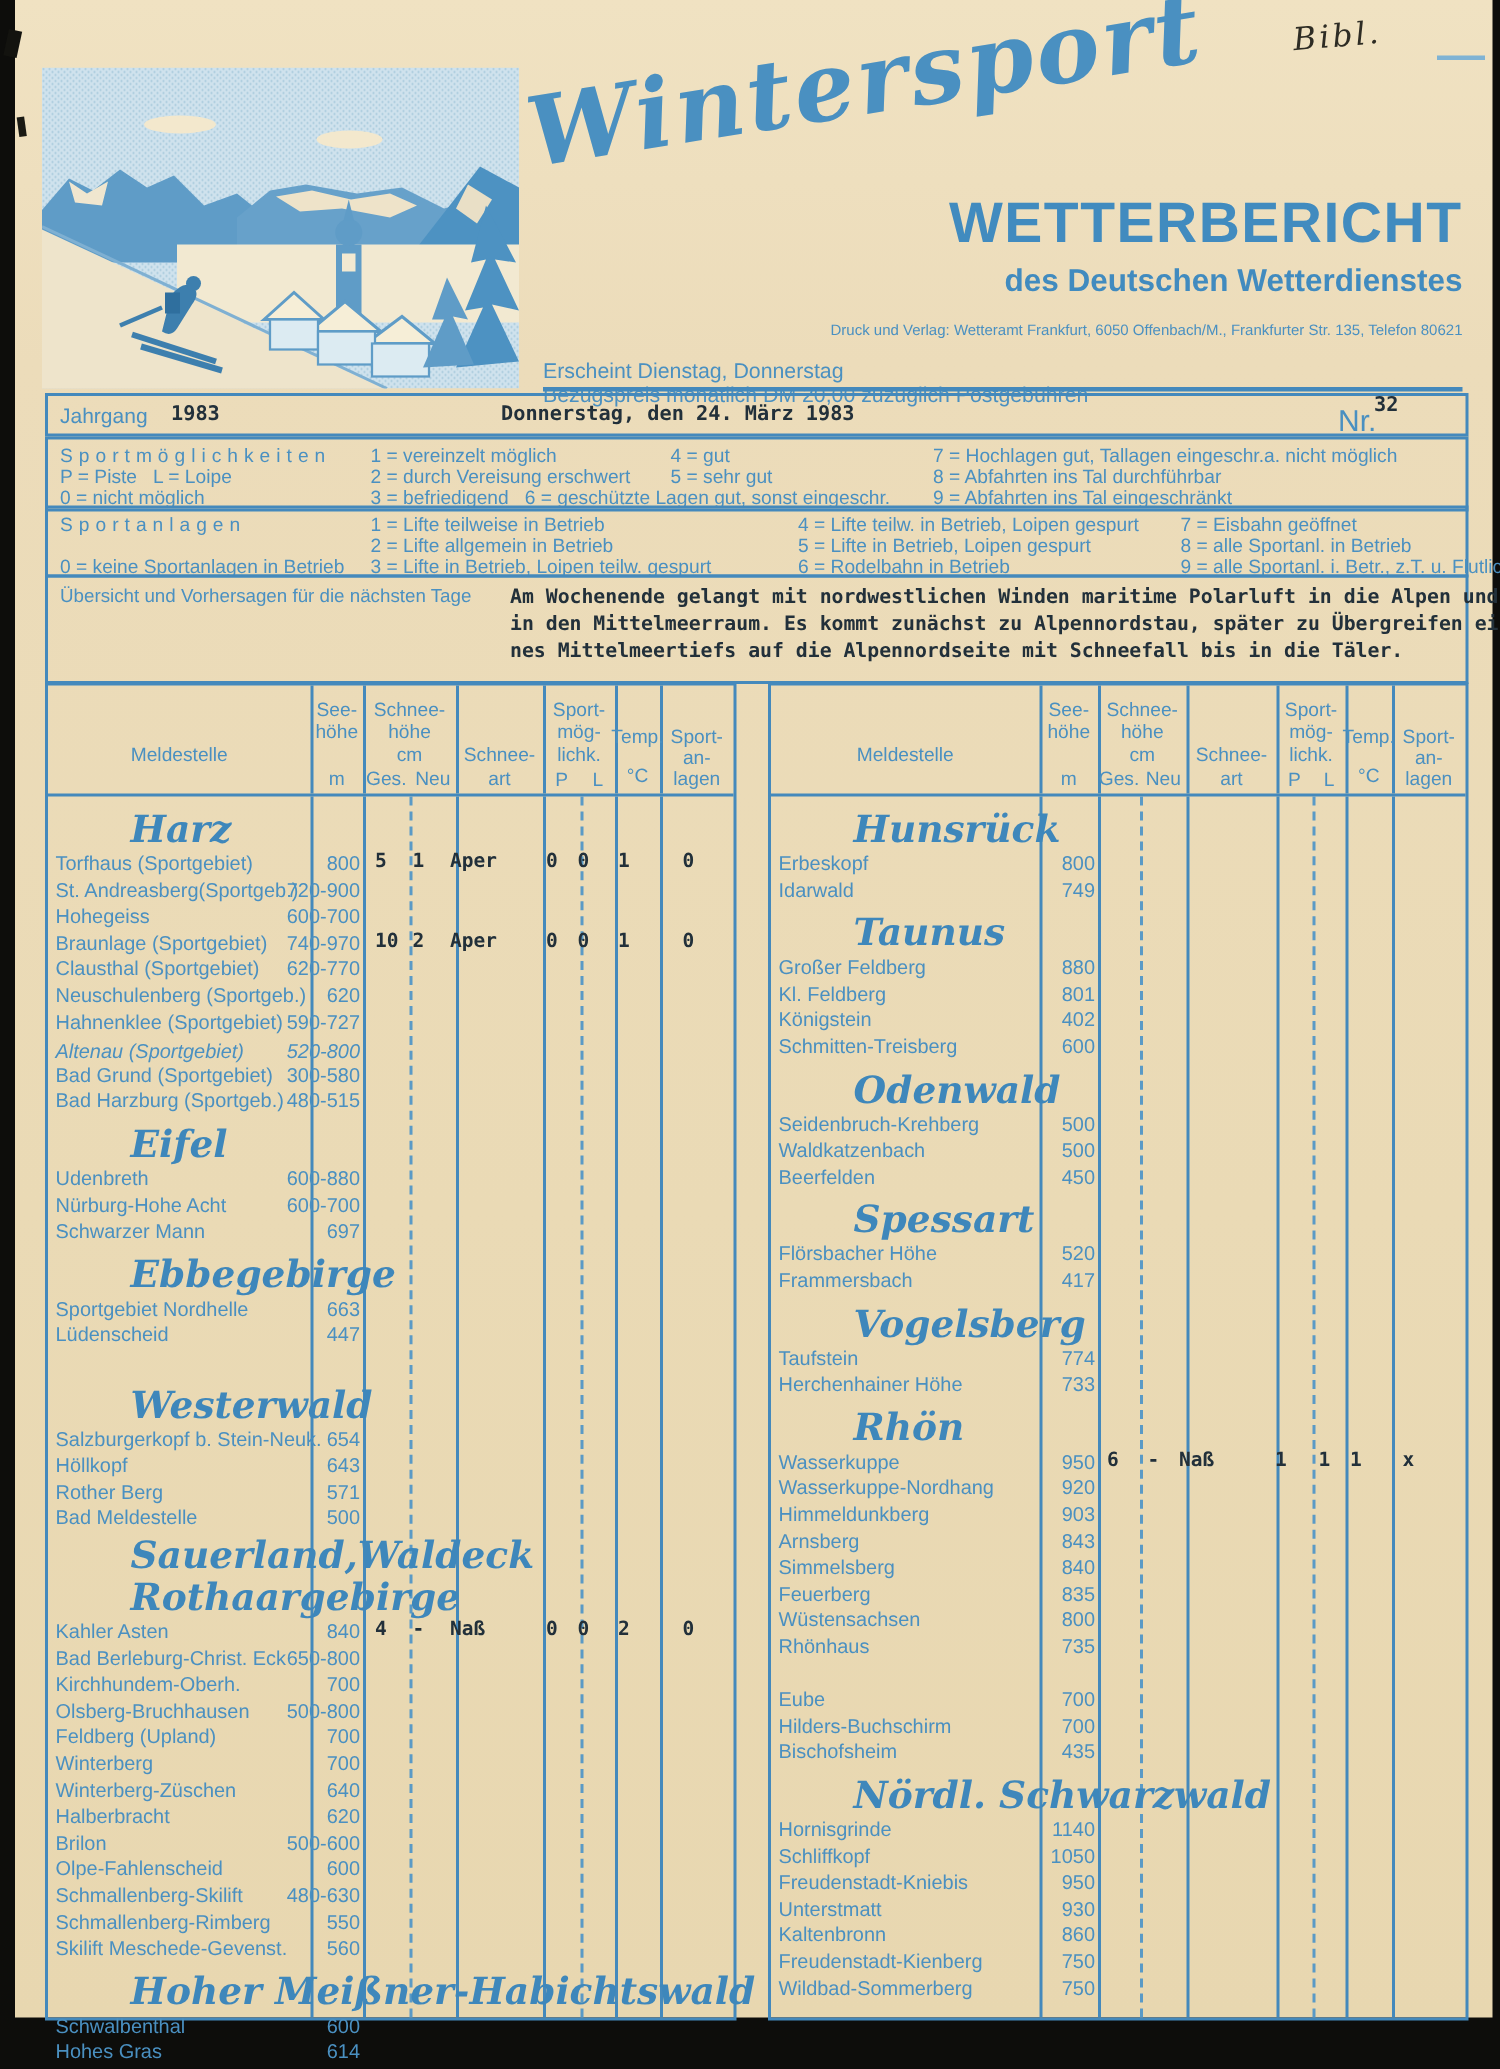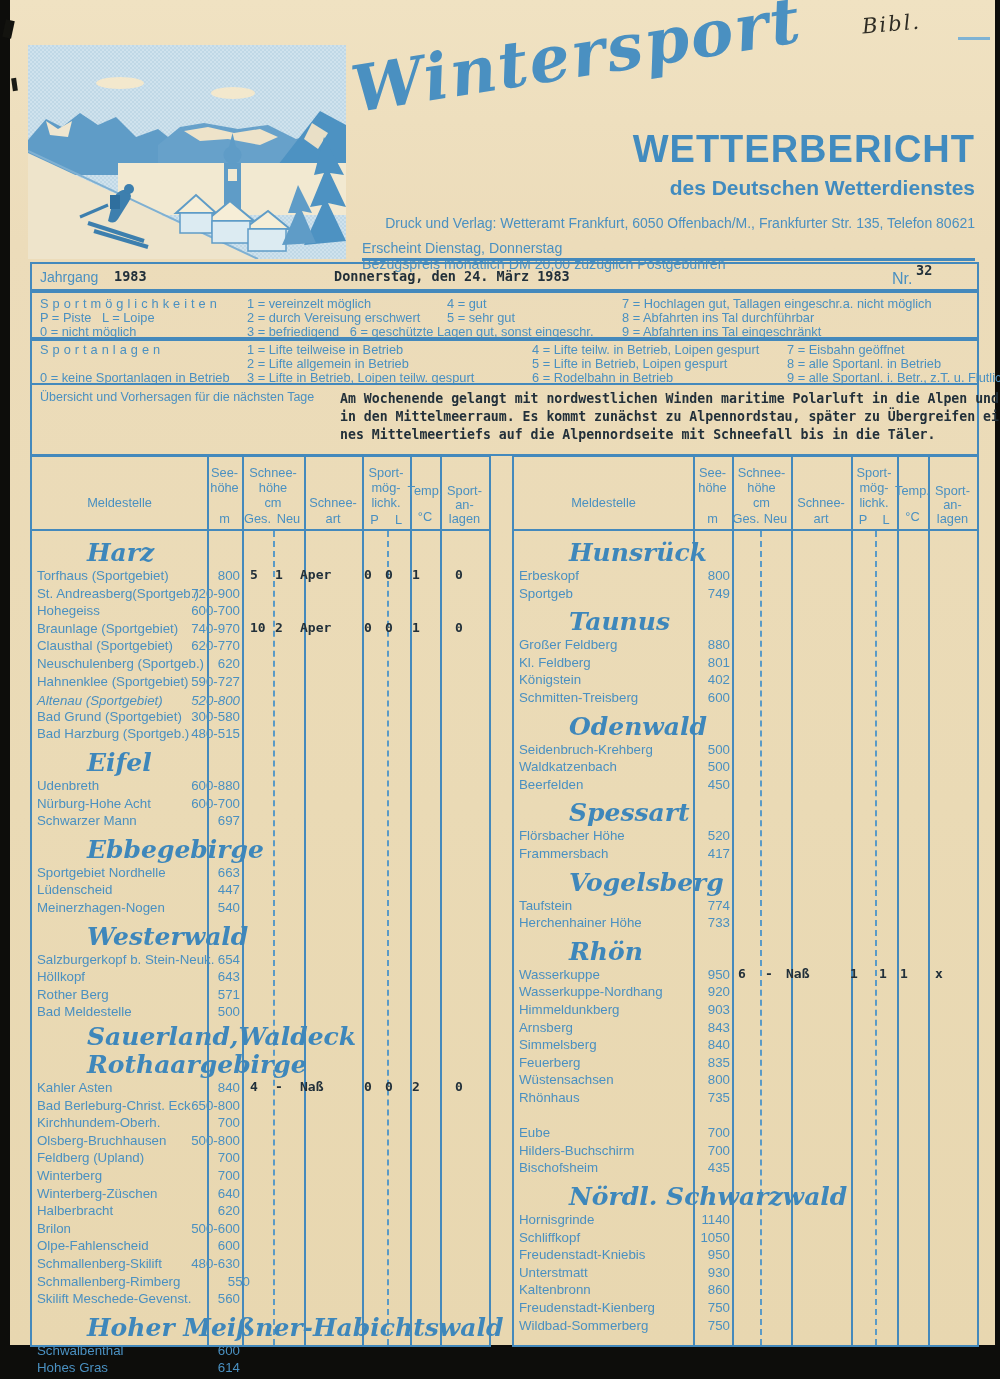--- a/index.html
+++ b/index.html
@@ -13,21 +13,21 @@
   
   .illu-frame{position:absolute;left:18px;top:45px;width:318px;height:214px;}
   .script-logo{position:absolute;left:348px;top:52px;width:460px;
       font-family:"DejaVu Serif",serif;font-style:italic;font-weight:bold;
       font-size:64px;color:#4a90c1;transform:rotate(-9deg);transform-origin:left bottom;
       letter-spacing:2px;white-space:nowrap;}
   .main-title{position:absolute;right:20px;top:128px;font-size:38px;font-weight:bold;
       color:#418bbf;letter-spacing:1px;white-space:nowrap;}
   .subtitle{position:absolute;right:20px;top:176px;font-size:21px;font-weight:bold;
       color:#418bbf;white-space:nowrap;}
-  .publine{position:absolute;right:20px;top:215px;font-size:14px;color:#4a90c1;white-space:nowrap;}
+  .publine{position:absolute;right:20px;top:215px;font-size:10px;color:#4a90c1;white-space:nowrap;}
   .schedline{position:absolute;left:352px;top:240px;width:613px;font-size:14.2px;color:#4a90c1;
       display:flex;justify-content:space-between;white-space:pre;flex-direction:column;}
   .toprule{position:absolute;left:352px;top:258px;width:613px;height:3px;background:#4489bc;}
   
   .fbox{position:absolute;left:20px;width:945px;border:2px solid #4489bc;background:transparent;}
   .issue-box{top:262px;height:25px;}
   .legend1{top:291px;height:46px;}
   .legend2{top:337px;height:44px;}
   .forecast{top:383px;height:69px;}
   .leg-cell{position:absolute;font-size:12.8px;color:#4a90c1;white-space:pre;line-height:14px;}
@@ -118,21 +118,21 @@
   <div class="schedline">
     <span>Erscheint Dienstag, Donnerstag</span>
     <span>Bezugspreis monatlich DM 20,00 zuzüglich Postgebühren</span>
   </div>
   <div class="toprule"></div>
 
   <div class="fbox issue-box">
     <span class="abs blue" style="left:8px;top:5px;font-size:14px;">Jahrgang</span>
     <span class="abs typed" style="left:82px;top:4px;font-size:13.5px;">1983</span>
     <span class="abs typed" style="left:302px;top:4px;font-size:13.5px;">Donnerstag, den 24. März 1983</span>
-    <span class="abs blue" style="left:860px;top:6px;font-size:16px;text-align:center;">Nr.</span>
+    <span class="abs blue" style="left:860px;top:6px;font-size:20px;text-align:center;">Nr.</span>
     <span class="abs typed" style="left:884px;top:-2px;font-size:13.5px;">32</span>
   </div>
 
   <div class="fbox legend1" id="legend1">
       <div class="leg-cell leg-title" style="left: 8px; top: 4px;">Sportmöglichkeiten</div>
       <div class="leg-cell" style="left: 215px; top: 4px;">1 = vereinzelt möglich</div>
       <div class="leg-cell" style="left: 415px; top: 4px;">4 = gut</div>
       <div class="leg-cell" style="left: 590px; top: 4px;">7 = Hochlagen gut, Tallagen eingeschr.a. nicht möglich</div>
       <div class="leg-cell" style="left: 8px; top: 18px;">P = Piste   L = Loipe</div>
       <div class="leg-cell" style="left: 215px; top: 18px;">2 = durch Vereisung erschwert</div>
@@ -278,24 +278,20 @@
           <div>Ebbegebirge</div>
         </div>
         <div class="trow" style="top: 332.8px;">
           <div class="station">Sportgebiet Nordhelle</div>
           <div class="elev" style="right: 249px;">663</div>
         </div>
         <div class="trow" style="top: 350.4px;">
           <div class="station">Lüdenscheid</div>
           <div class="elev" style="right: 249px;">447</div>
         </div>
-        <div class="trow" style="top: 368px;">
-          <div class="station">Meinerzhagen-Nogen</div>
-          <div class="elev" style="right: 249px;">540</div>
-        </div>
         <div class="sec-head" style="top: 385.6px; height: 34px; font-size: 25px; line-height: 28px; padding-top: 6px;">
           <div>Westerwald</div>
         </div>
         <div class="trow" style="top: 419.6px;">
           <div class="station">Salzburgerkopf b. Stein-Neuk.</div>
           <div class="elev" style="right: 249px;">654</div>
         </div>
         <div class="trow" style="top: 437.2px;">
           <div class="station">Höllkopf</div>
           <div class="elev" style="right: 249px;">643</div>
@@ -358,21 +354,21 @@
         <div class="trow" style="top: 706.4px;">
           <div class="station">Olpe-Fahlenscheid</div>
           <div class="elev" style="right: 249px;">600</div>
         </div>
         <div class="trow" style="top: 724px;">
           <div class="station">Schmallenberg-Skilift</div>
           <div class="elev" style="right: 249px;">480-630</div>
         </div>
         <div class="trow" style="top: 741.6px;">
           <div class="station">Schmallenberg-Rimberg</div>
-          <div class="elev" style="right: 239px;">550</div>
+          <div class="elev" style="right: 249px;">550</div>
         </div>
         <div class="trow" style="top: 759.2px;">
           <div class="station">Skilift Meschede-Gevenst.</div>
           <div class="elev" style="right: 249px;">560</div>
         </div>
         <div class="sec-head" style="top: 776.8px; height: 34px; font-size: 25px; line-height: 28px; padding-top: 6px;">
           <div>Hoher Meißner-Habichtswald</div>
         </div>
         <div class="trow" style="top: 810.8px;">
           <div class="station">Schwalbenthal</div>
@@ -424,21 +420,21 @@
         <div class="vline dash" style="left: 246px;"></div>
         <div class="vline dash" style="left: 361px;"></div>
         <div class="sec-head" style="top: 2px; height: 34px; font-size: 25px; line-height: 28px; padding-top: 6px;">
           <div>Hunsrück</div>
         </div>
         <div class="trow" style="top: 36px;">
           <div class="station">Erbeskopf</div>
           <div class="elev" style="right: 247px;">800</div>
         </div>
         <div class="trow" style="top: 53.6px;">
-          <div class="station">Sportgeb</div>
+          <div class="station">Idarwald</div>
           <div class="elev" style="right: 247px;">749</div>
         </div>
         <div class="sec-head" style="top: 71.2px; height: 34px; font-size: 25px; line-height: 28px; padding-top: 6px;">
           <div>Taunus</div>
         </div>
         <div class="trow" style="top: 105.2px;">
           <div class="station">Großer Feldberg</div>
           <div class="elev" style="right: 247px;">880</div>
         </div>
         <div class="trow" style="top: 122.8px;">

